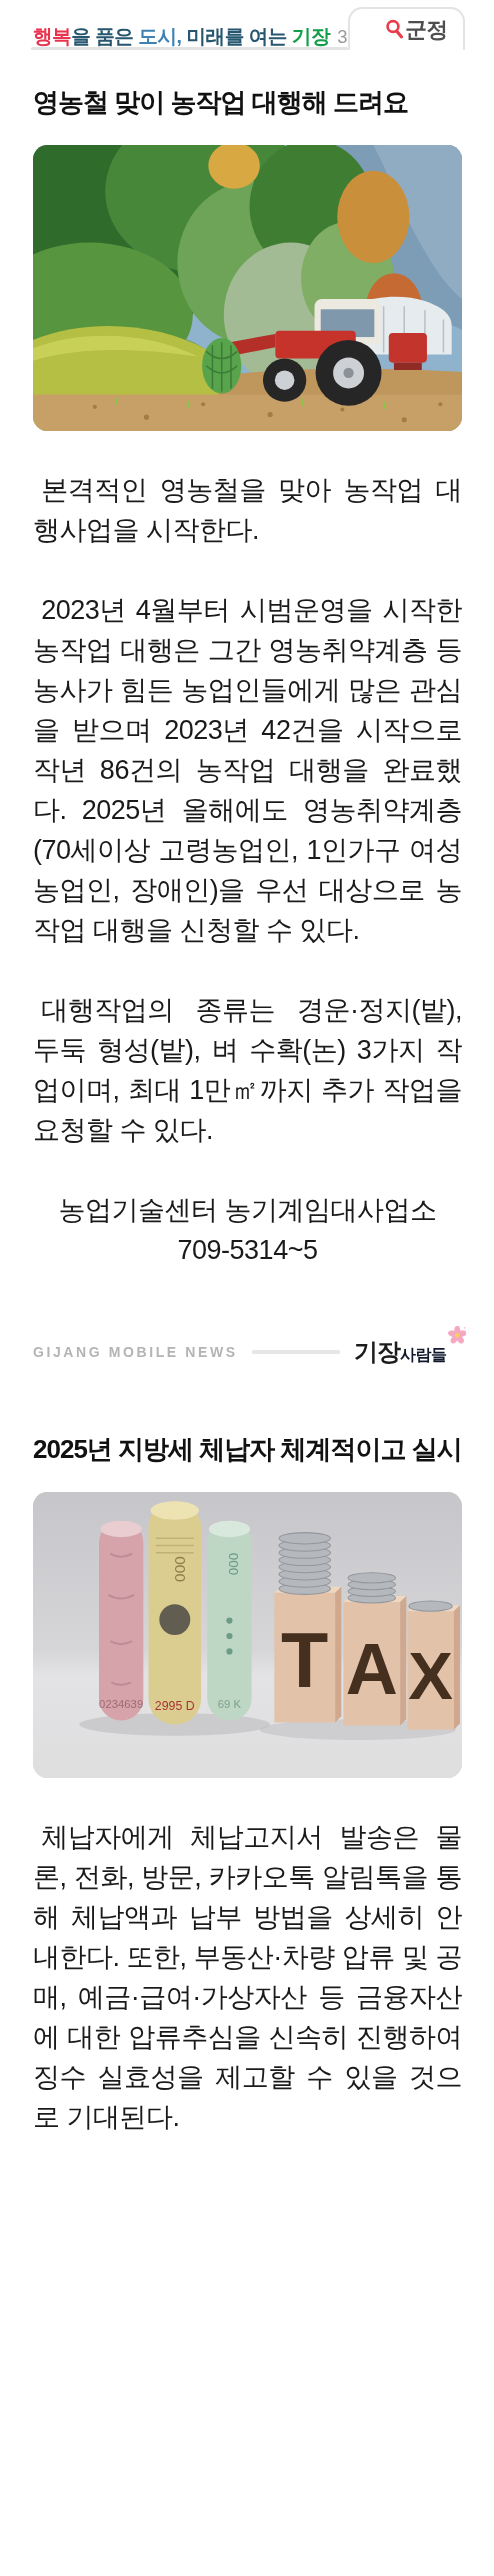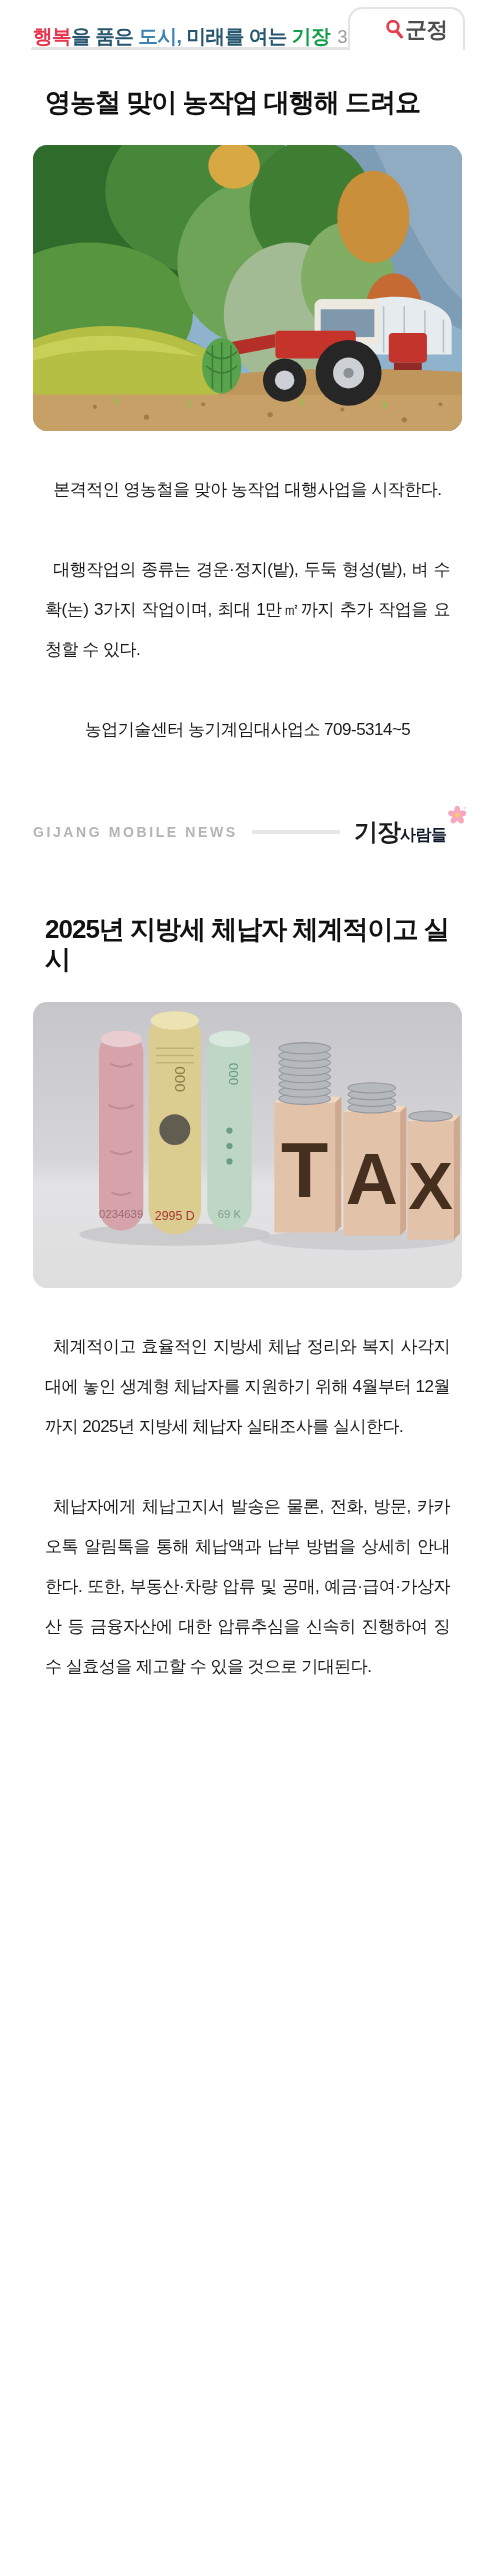--- a/index.html
+++ b/index.html
@@ -12,25 +12,25 @@
   .slogan .issue{font-weight:400;color:#9b9b9b;margin-left:7.2px;font-size:18.5px;}
   .c-red{color:#e8344e}.c-navy{color:#27566f}.c-blue{color:#3d82b0}.c-green{color:#129e48}
   .header-line{position:absolute;left:31px;right:147px;bottom:4.1px;height:2.6px;background:#e3e3e3;border-radius:1.5px;}
   .tab{position:absolute;right:30px;top:7.2px;width:117px;height:43px;border:2.6px solid #e3e3e3;border-bottom:none;
        border-radius:14.4px 14.4px 0 0;display:flex;align-items:center;justify-content:flex-end;
        padding:0 15.5px;box-sizing:border-box;background:#fff;}
   .tab-label{font-size:21.6px;font-weight:700;color:#4e4e4e;letter-spacing:-0.5px;}
 
   
   .article{padding:0 33px;}
-  .article-title{font-size:26px;line-height:30px;font-weight:800;letter-spacing:-1px;color:#111;margin:33px 12px 0;}
+  .article-title{font-size:26px;line-height:30px;font-weight:800;letter-spacing:-1px;color:#111;margin:33px 0 0;}
   .article-image{margin-top:28px;border-radius:14.4px;overflow:hidden;height:286px;background:#ddd;}
   .article-image svg{display:block;width:100%;height:100%;}
   .article-body{margin-top:39px;}
-  .article-body p{font-size:17px;line-height:40px;letter-spacing:-0.5px;margin:0 12px 40px;
+  .article-body p{font-size:27px;line-height:40px;letter-spacing:-0.5px;margin:0 0 40px;
                   text-align:justify;text-indent:8.2px;color:#1a1a1a;font-weight:400;}
   .article-body p.contact{text-align:center;text-indent:0;margin-bottom:0;}
 
   
   .divider{display:flex;align-items:center;padding:0 33px;margin:66px 0;}
   .divider .brand{font-size:14px;letter-spacing:2.6px;color:#b4b4b4;font-weight:600;white-space:nowrap;}
   .divider .rule{flex:1;height:3.1px;background:#e6e6e6;border-radius:1.5px;margin:0 14.4px;}
   .logo{position:relative;white-space:nowrap;padding-right:15.5px;}
   .logo-gi{font-size:24px;font-weight:800;letter-spacing:-1px;color:#1c1c1c;}
   .logo-saram{font-size:16px;font-weight:700;letter-spacing:-0.5px;color:#0f172a;}
@@ -108,20 +108,21 @@
         <circle cx="612" cy="444" r="64" fill="#262626"></circle>
         <circle cx="612" cy="444" r="30" fill="#cdd0d4"></circle>
         <circle cx="612" cy="444" r="10" fill="#8c9097"></circle>
         <circle cx="488" cy="458" r="42" fill="#262626"></circle>
         <circle cx="488" cy="458" r="19" fill="#cdd0d4"></circle>
       </svg>
     </div>
 
     <div class="article-body">
       <p>본격적인 영농철을 맞아 농작업 대행사업을 시작한다.</p>
+      <p>2023년 4월부터 시범운영을 시작한 농작업 대행은 그간 영농취약계층 등 농사가 힘든 농업인들에게 많은 관심을 받으며 2023년 42건을 시작으로 작년 86건의 농작업 대행을 완료했다. 2025년 올해에도 영농취약계층(70세이상 고령농업인, 1인가구 여성농업인, 장애인)을 우선 대상으로 농작업 대행을 신청할 수 있다.</p>
       <p>대행작업의 종류는 경운·정지(밭), 두둑 형성(밭), 벼 수확(논) 3가지 작업이며, 최대 1만㎡까지 추가 작업을 요청할 수 있다.</p>
       <p class="contact">농업기술센터 농기계임대사업소 709-5314~5</p>
     </div>
   </div>
 
   <div class="divider">
     <span class="brand">GIJANG MOBILE NEWS</span>
     <span class="rule"></span>
     <span class="logo">
       <span class="logo-gi">기장</span><span class="logo-saram">사람들</span>
@@ -215,20 +216,19 @@
           <polygon points="726,232 816,232 828,220 738,220" fill="#f0d7bf"></polygon>
           <rect x="726" y="232" width="90" height="230" fill="#e3c2aa"></rect>
           <polygon points="816,232 828,220 828,450 816,462" fill="#cfa88e"></polygon>
           <text x="771" y="402" font-size="130" font-weight="bold" fill="#45301f" text-anchor="middle" font-family="Liberation Sans,sans-serif">X</text>
           <ellipse cx="771" cy="222" rx="42" ry="10" fill="#b5b8bd" stroke="#93969b" stroke-width="2"></ellipse>
         </g>
       </svg>
     </div>
 
     <div class="article-body">
-      <p>체계적이고 효율적인 지방세 체납 정리와 복지 사각지대에 놓인 생계형 체납자를 지원하기 위해 4월부터 12월까지 2025년 지방세 체납자 실태조사를 실시한다.</p>
       <p>체납자에게 체납고지서 발송은 물론, 전화, 방문, 카카오톡 알림톡을 통해 체납액과 납부 방법을 상세히 안내한다. 또한, 부동산·차량 압류 및 공매, 예금·급여·가상자산 등 금융자산에 대한 압류추심을 신속히 진행하여 징수 실효성을 제고할 수 있을 것으로 기대된다.</p>
 
     </div>
   </div>
 
 </div>
 
 
 </body></html>

